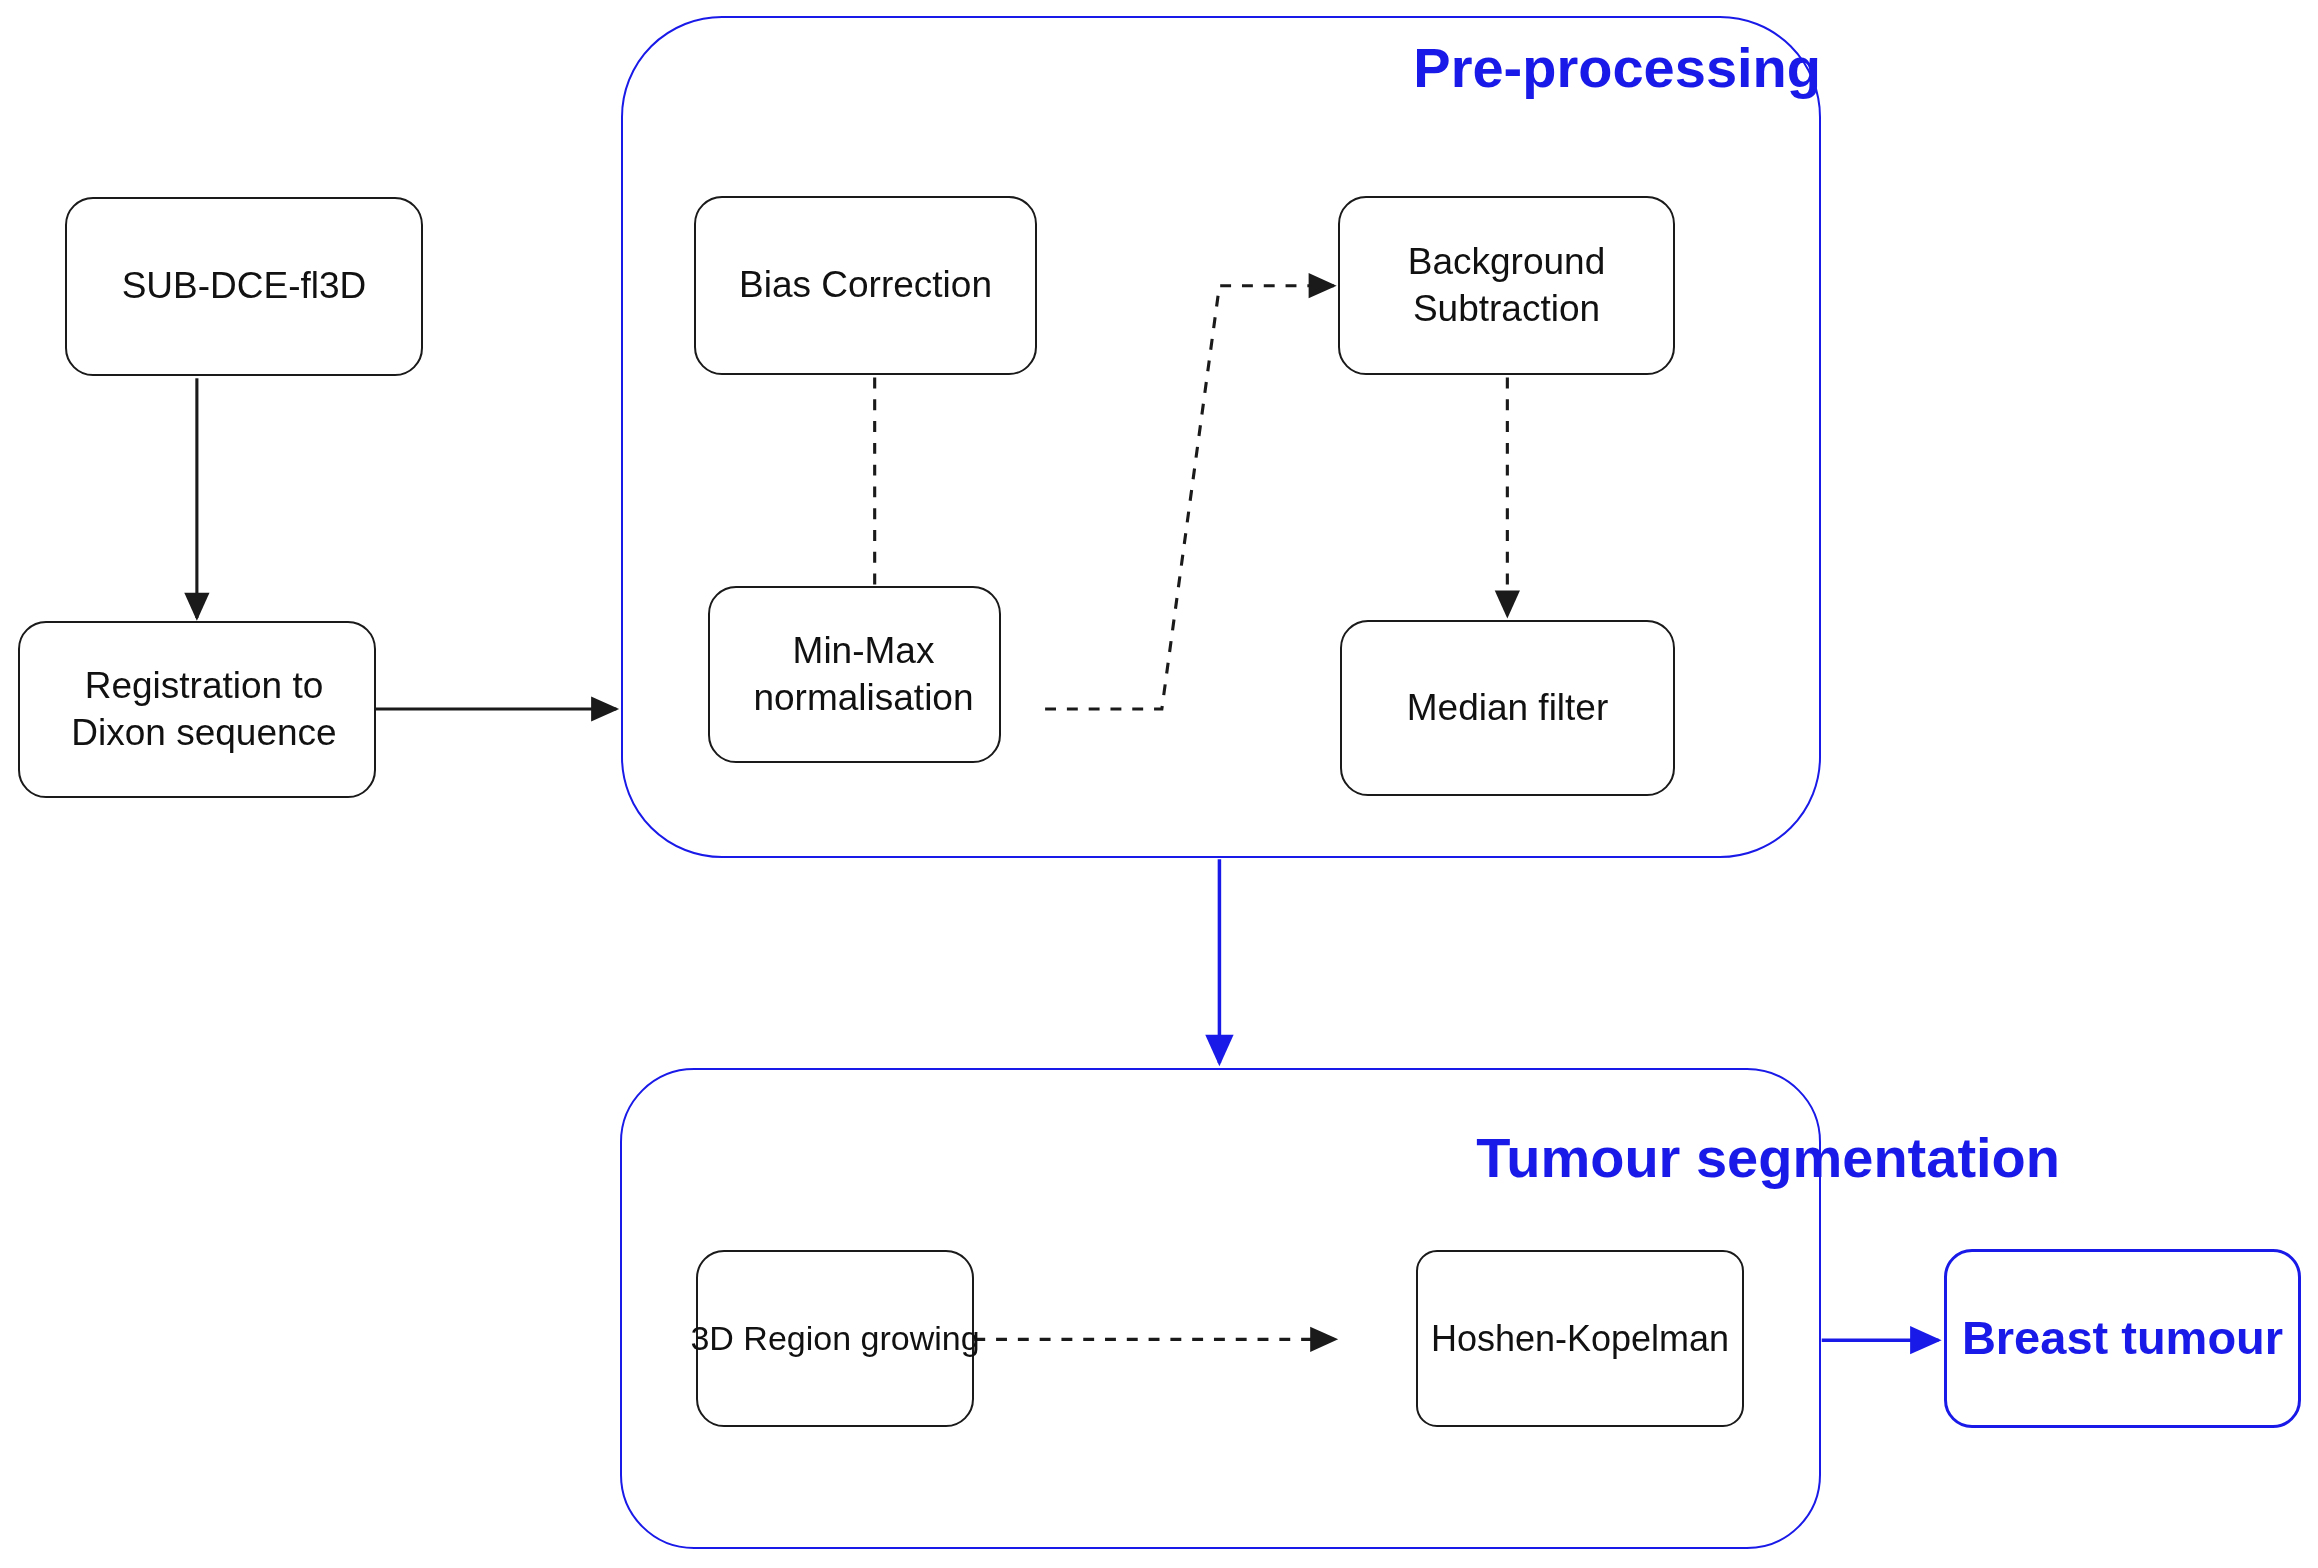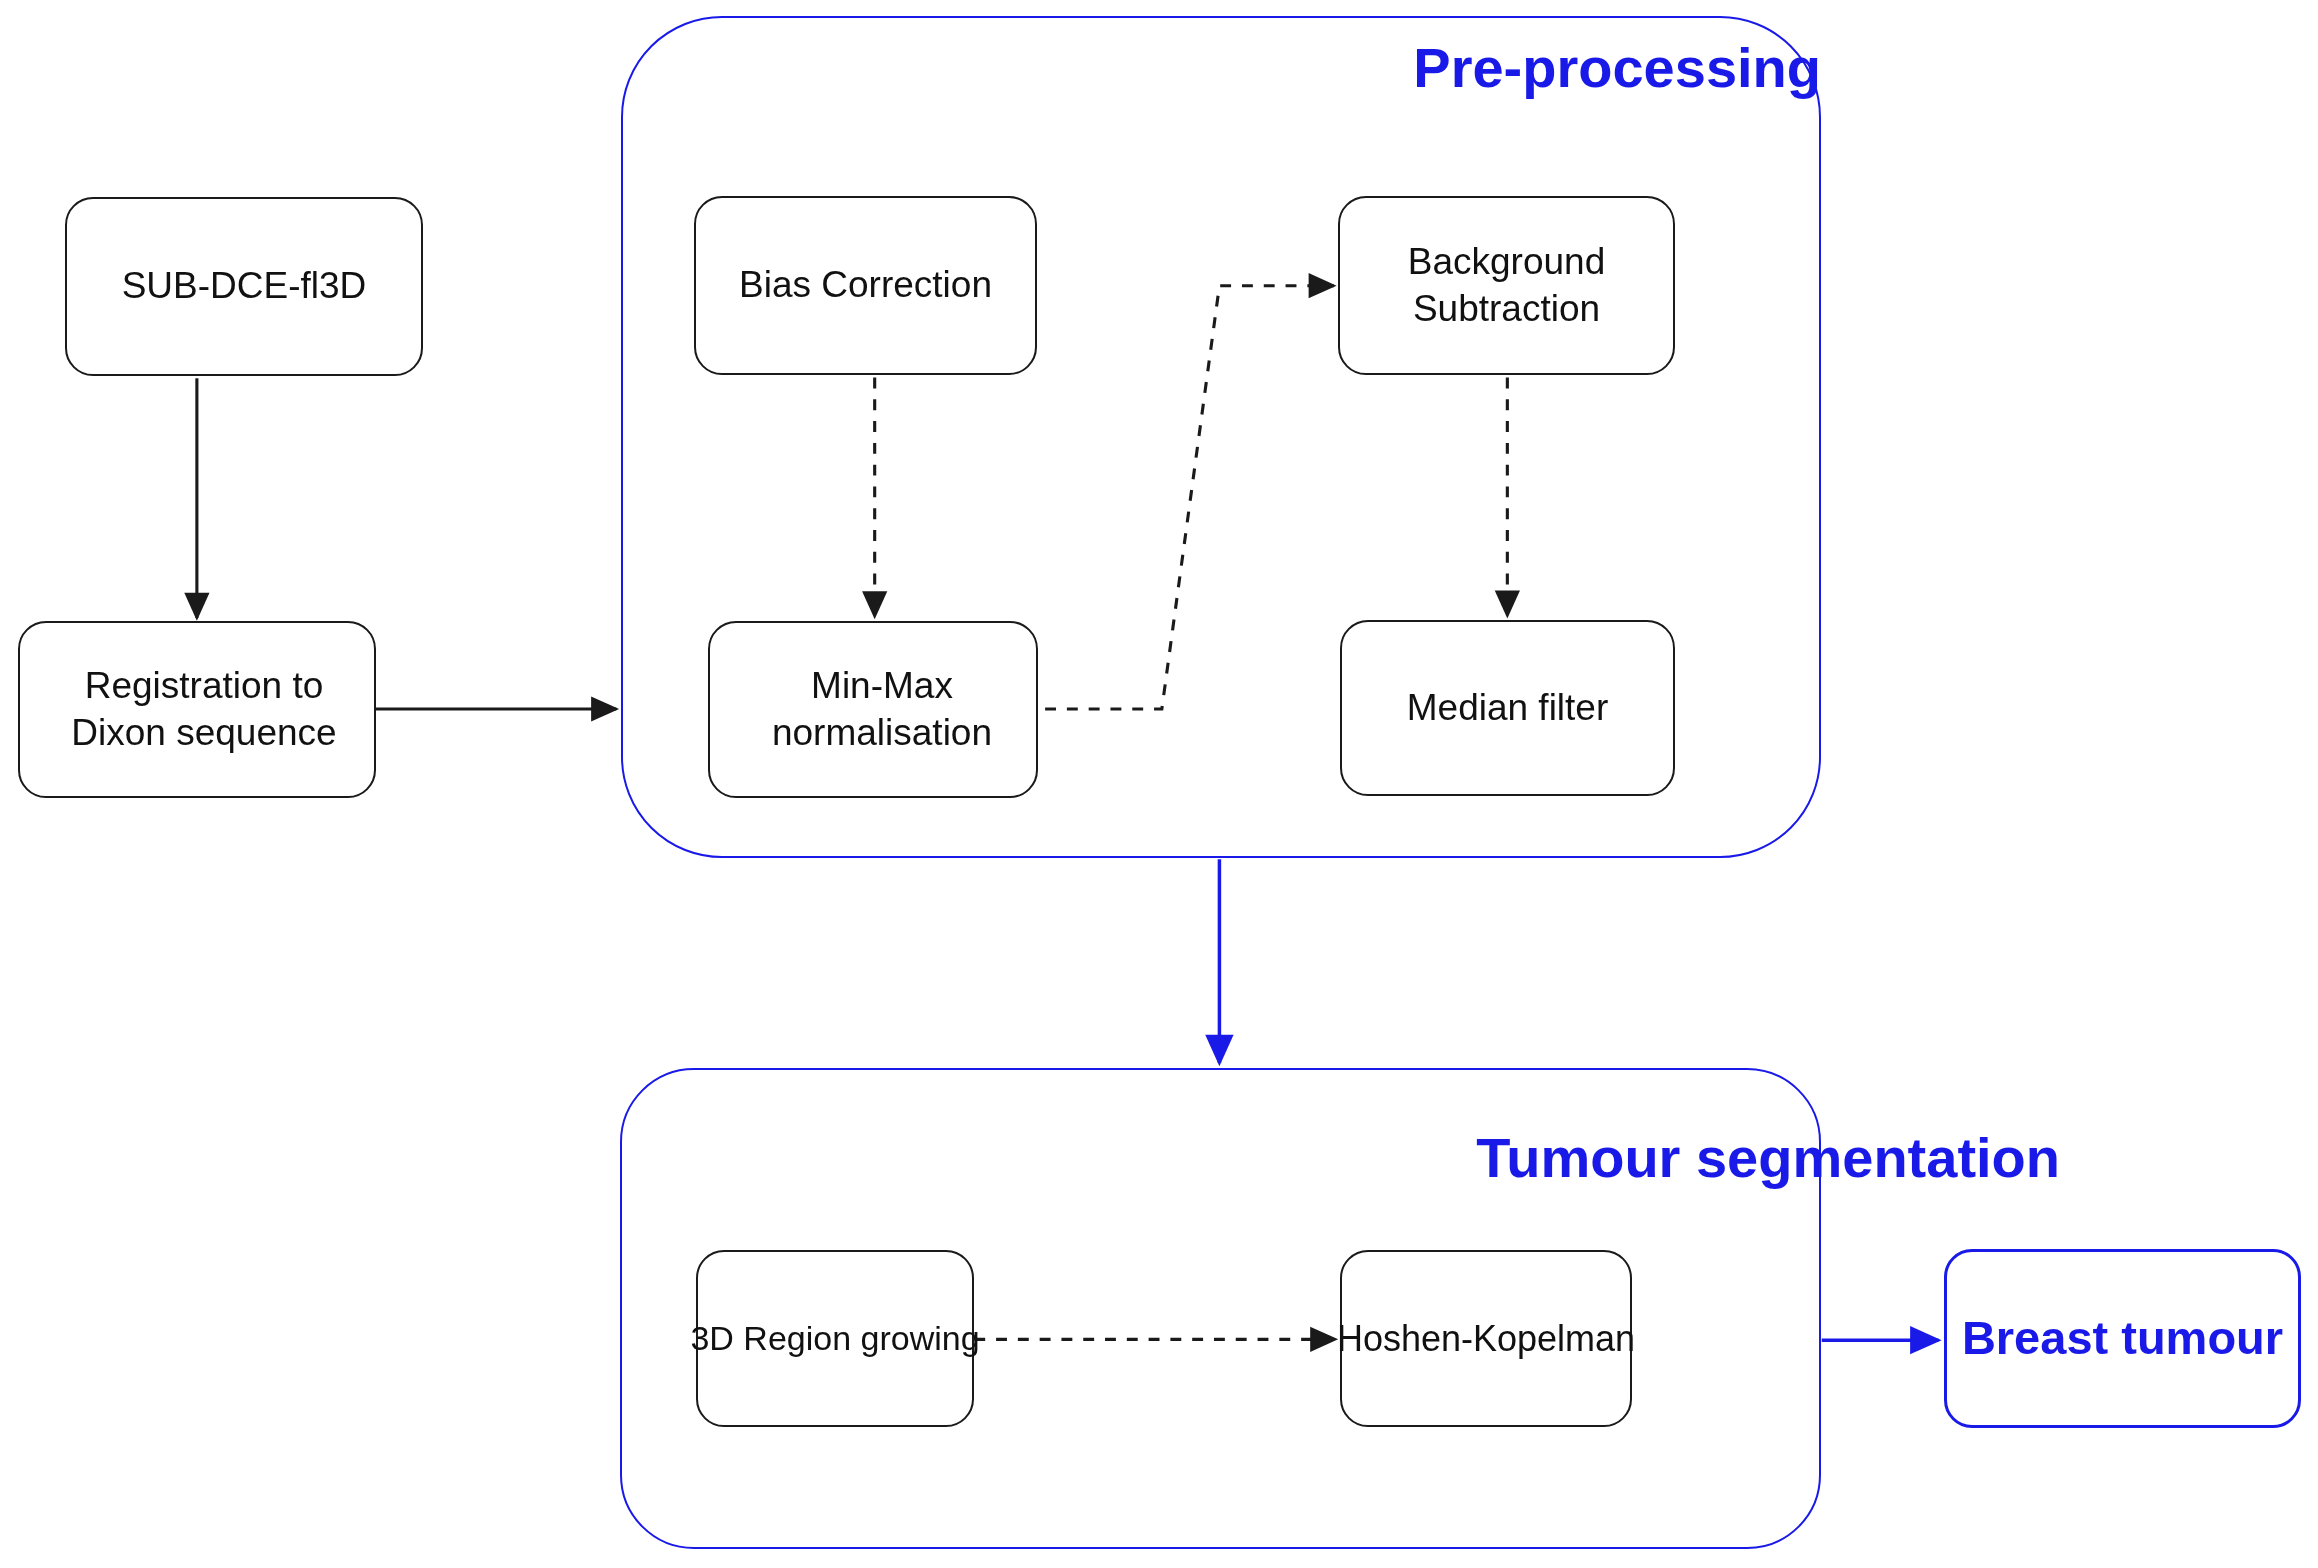--- a/index.html
+++ b/index.html
@@ -60,24 +60,24 @@
     font-weight:bold;
     font-size:47px;
     white-space:nowrap;
   }
 
   
   .n-subdce{left:18px;top:197px;width:358px;height:179px;margin-left:47px;}
   .n-registration{left:18px;top:621px;width:358px;height:177px;padding-left:14px;}
   .n-bias{left:694px;top:196px;width:343px;height:179px;}
   .n-bgsub{left:1338px;top:196px;width:337px;height:179px;}
-  .n-minmax{left:708px;top:621px;width:330px;height:177px;padding-left:18px;}
+  .n-minmax{left:708px;top:586px;width:293px;height:177px;padding-left:18px;}
   .n-median{left:1340px;top:620px;width:335px;height:176px;}
   .n-region{left:696px;top:1250px;width:278px;height:177px;}
-  .n-hoshen{left:1340px;top:1250px;width:292px;height:177px;}
+  .n-hoshen{left:1416px;top:1250px;width:328px;height:177px;border-radius:21px;}
   .n-breast{left:1944px;top:1249px;width:357px;height:179px;}
 
   .g-pre{left:621px;top:15.6px;width:1200px;height:842px;}
   .g-seg{left:620px;top:1068px;width:1201px;height:481px;}
   .t-pre{left:621px;top:37px;width:1200px;}
   .t-seg{left:620px;top:1127px;width:1440px;}
 </style>
 </head>
 <body>
 

